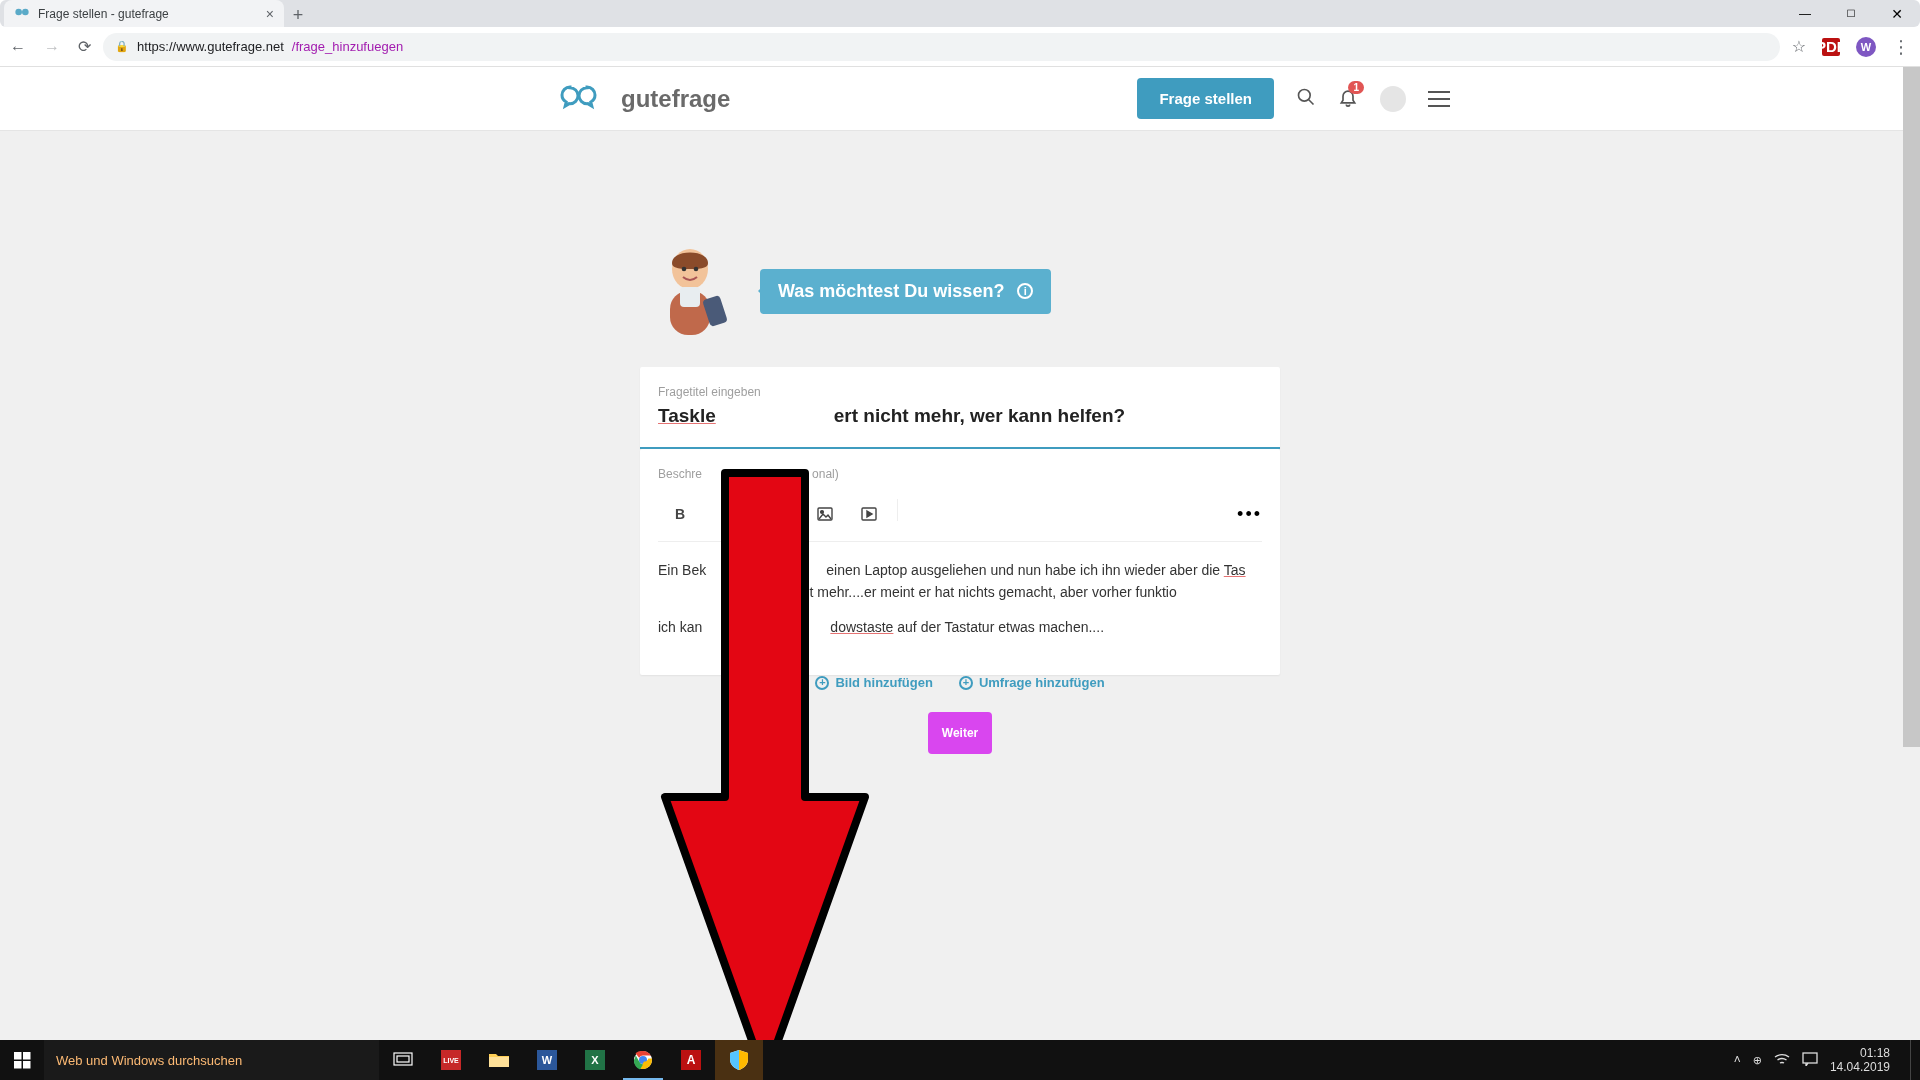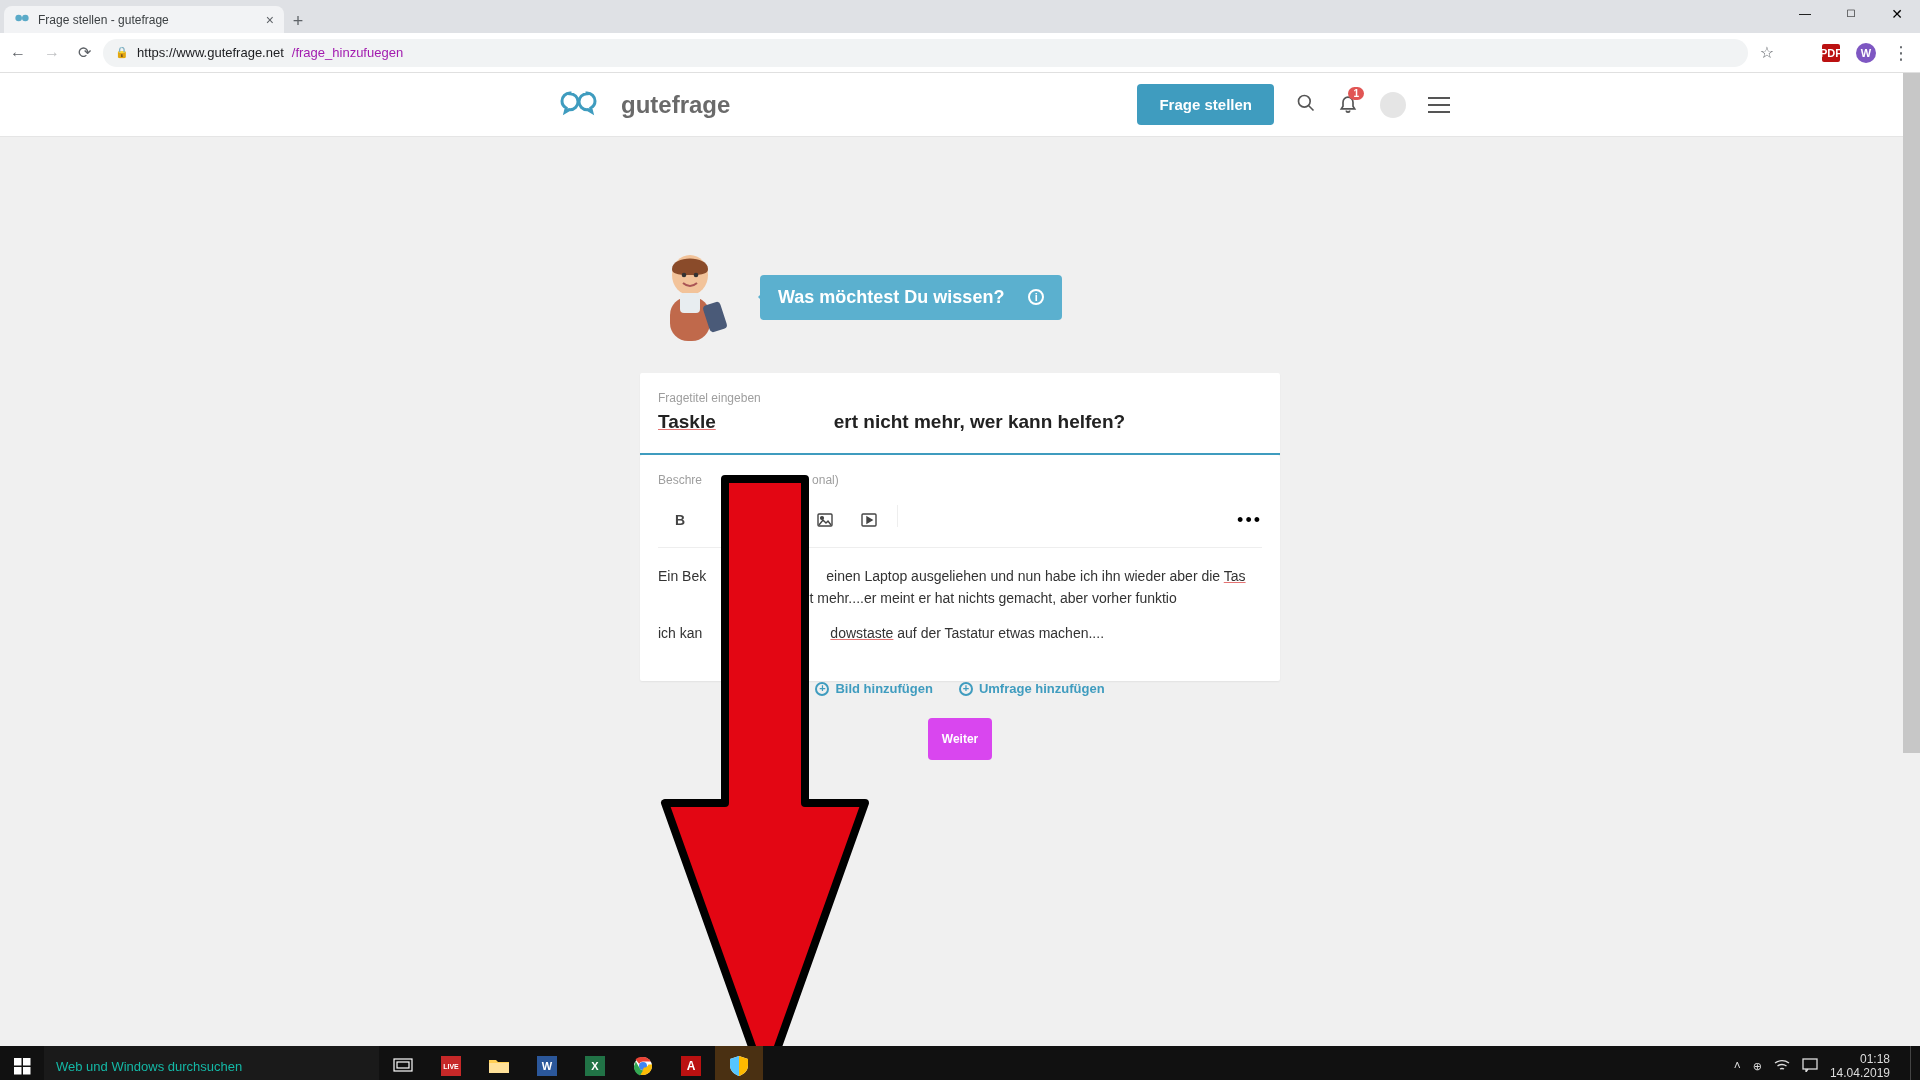--- a/index.html
+++ b/index.html
@@ -1,39 +1,39 @@
 <!DOCTYPE html>
 <html><head>
 <meta charset="utf-8">
 <style>
 * { margin: 0; padding: 0; box-sizing: border-box; font-family: "Segoe UI", Arial, sans-serif; }
 html, body { width: 1920px; height: 1080px; overflow: hidden; background: #fff; }
 
 
-.chrome-tabstrip { height: 33px; background: #dfe1e5; display: flex; align-items: flex-end; padding-left: 4px; position: relative; }
+.chrome-tabstrip { height: 27px; background: #dfe1e5; display: flex; align-items: flex-end; padding-left: 4px; position: relative; border-radius: 6px; }
 .chrome-tab { height: 27px; width: 280px; background: #f2f3f5; border-radius: 8px 8px 0 0; display: flex; align-items: center; gap: 8px; padding: 0 10px; font-size: 12px; color: #3c4043; }
 .chrome-tab .favicon { width: 16px; height: 16px; display: flex; align-items: center; justify-content: center; }
 .chrome-tab .title { flex: 1; white-space: nowrap; overflow: hidden; text-overflow: ellipsis; }
 .chrome-tab .close { font-size: 14px; color: #5f6368; cursor: pointer; }
 .new-tab { width: 28px; height: 24px; display: flex; align-items: center; justify-content: center; font-size: 18px; color: #5f6368; cursor: pointer; }
 .window-controls { position: absolute; right: 0; top: 0; height: 27px; display: flex; }
 .window-controls div { width: 46px; display: flex; align-items: center; justify-content: center; font-size: 12px; cursor: pointer; }
 .window-controls .wmax { font-size: 10px; }
 .window-controls .wclose { font-size: 14px; }
 
 .chrome-omnibox { height: 40px; background: #fff; border-bottom: 1px solid #e0e0e0; display: flex; align-items: center; padding: 0 10px; gap: 12px; }
 .nav-icons { display: flex; gap: 18px; color: #5f6368; font-size: 16px; }
 .nav-icons span { cursor: pointer; }
 .addr { flex: 1; display: flex; align-items: center; gap: 8px; height: 28px; border-radius: 14px; background: #f1f3f4; padding: 0 12px; font-size: 13px; color: #202124; }
 .addr .lock { font-size: 11px; }
 .addr .url-host { color: #202124; }
 .addr .url-path { color: #a21caf; }
 .omni-right { display: flex; gap: 16px; align-items: center; color: #5f6368; }
 .omni-right .star { font-size: 16px; }
-.pdf-badge { width: 18px; height: 18px; background: #b11; color: #fff; font-size: 11px; font-weight: bold; display: flex; align-items: center; justify-content: center; border-radius: 2px; margin-left: 32px; }
+.pdf-badge { width: 18px; height: 18px; background: #b11; color: #fff; font-size: 15px; font-weight: bold; display: flex; align-items: center; justify-content: center; border-radius: 2px; }
 .profile-dot { width: 20px; height: 20px; border-radius: 50%; background: #7e57c2; color: #fff; font-size: 11px; font-weight: bold; display: flex; align-items: center; justify-content: center; }
 .chrome-menu { font-size: 18px; cursor: pointer; }
 
 
 .viewport { height: calc(1080px - 27px - 40px - 40px); background: #f0f0f0; position: relative; overflow: hidden; }
 
 
 .gf-header { height: 64px; background: #fff; border-bottom: 1px solid #e5e5e5; position: relative; }
 .gf-header-inner { width: 980px; margin: 0 auto; height: 100%; display: flex; align-items: center; justify-content: space-between; padding-left: 90px; }
 .gf-logo { display: flex; align-items: center; gap: 21px; font-size: 24px; font-weight: 600; color: #6a6a6a; }
@@ -43,21 +43,21 @@
 .icon-btn { color: #555; cursor: pointer; position: relative; }
 .bell-badge { position: absolute; top: -6px; right: -6px; background: #e15554; color: #fff; border-radius: 8px; font-size: 10px; padding: 1px 5px; font-weight: bold; }
 .avatar { width: 26px; height: 26px; border-radius: 50%; background: #e5e5e5; }
 .hamburger { width: 22px; height: 16px; display: flex; flex-direction: column; justify-content: space-between; cursor: pointer; }
 .hamburger span { height: 2px; background: #555; }
 
 
 .gf-content { width: 640px; margin: 0 auto; padding-top: 110px; }
 .mascot-row { display: flex; align-items: center; gap: 22px; margin-bottom: 26px; padding-left: 10px; }
 .mascot { width: 88px; height: 100px; position: relative; }
-.bubble { background: #5bb0cf; color: #fff; font-size: 18px; font-weight: 600; padding: 12px 18px; border-radius: 4px; position: relative; display: flex; align-items: center; gap: 24px; }
+.bubble { background: #5bb0cf; color: #fff; font-size: 18px; font-weight: 600; padding: 12px 18px; border-radius: 4px; position: relative; display: flex; align-items: center; gap: 13px; }
 .bubble::before { content: ""; position: absolute; left: -10px; top: 50%; margin-top: -8px; border: 8px solid transparent; border-right-color: #5bb0cf; }
 .bubble .info { width: 16px; height: 16px; border: 2px solid #fff; border-radius: 50%; font-size: 11px; display: flex; align-items: center; justify-content: center; }
 
 
 .card { background: #fff; border-radius: 2px; box-shadow: 0 1px 2px rgba(0,0,0,0.06); }
 .card-title-wrap { padding: 18px 18px 20px 18px; border-bottom: 2px solid #3f9cbf; }
 .float-label { font-size: 12px; color: #9e9e9e; margin-bottom: 6px; }
 .question-title { font-size: 19px; font-weight: 700; color: #222; }
 .question-title .uline { text-decoration: underline; text-decoration-color: #e57373; }
 
@@ -78,21 +78,21 @@
 .next-row { display: flex; justify-content: center; }
 .btn-next { background: #d946ef; color: #fff; border: none; border-radius: 4px; padding: 14px 14px; font-size: 12px; font-weight: 600; cursor: pointer; }
 
 
 .fake-scrollbar { position: absolute; right: 0; top: 0; width: 17px; height: 100%; background: #f0f0f0; }
 .fake-scrollbar .thumb { position: absolute; top: 0; left: 0; right: 0; height: 680px; background: #c7c7c7; }
 
 
 .taskbar { height: 40px; background: #111; display: flex; align-items: center; color: #fff; font-size: 13px; position: relative; }
 .start { width: 44px; height: 100%; display: flex; align-items: center; justify-content: center; cursor: pointer; }
-.searchbox { width: 335px; height: 100%; display: flex; align-items: center; padding: 0 12px; color: #14b8a6; background: #1a1a1a; }
+.searchbox { width: 335px; height: 100%; display: flex; align-items: center; padding: 0 12px; color: #fdba74; background: #1a1a1a; }
 .task-icons { display: flex; height: 100%; }
 .task-icons .ticon { width: 48px; height: 100%; display: flex; align-items: center; justify-content: center; cursor: pointer; position: relative; }
 .task-icons .ticon.active::after { content: ""; position: absolute; bottom: 0; left: 4px; right: 4px; height: 2px; background: #76b9ed; }
 .task-icons .ticon:last-of-type { background: #4a3012; }
 .tray { margin-left: auto; display: flex; align-items: center; height: 100%; gap: 12px; padding-right: 4px; font-size: 12px; color: #ddd; }
 .tray .clock { text-align: right; line-height: 1.2; font-size: 12px; margin-right: 8px; }
 .tray .showdesk { width: 6px; height: 100%; border-left: 1px solid #444; }
 
 
 .big-arrow { position: absolute; left: 655px; top: 400px; pointer-events: none; }

